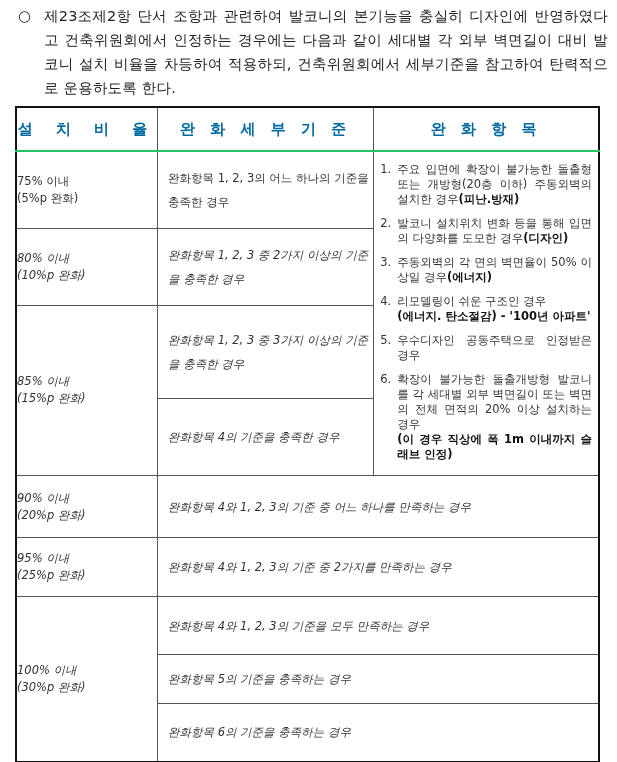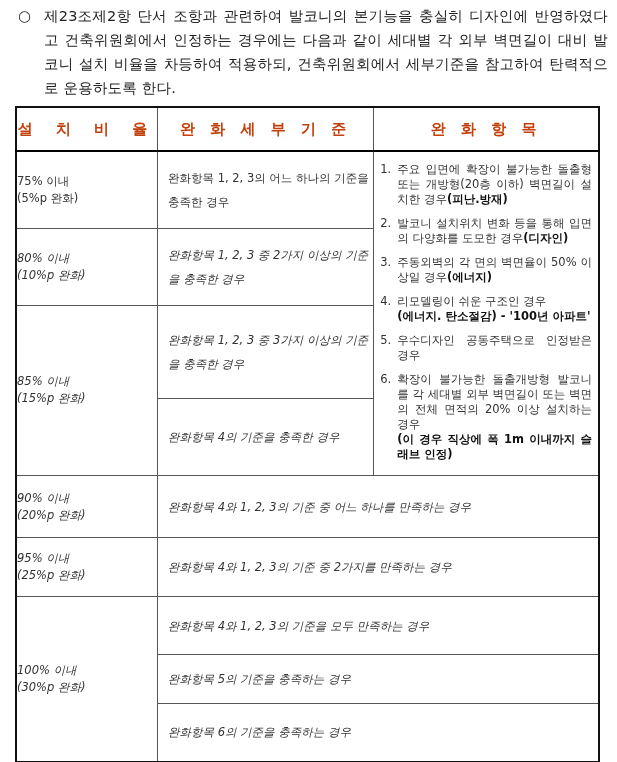--- a/index.html
+++ b/index.html
@@ -24,22 +24,22 @@
     width: 585px; border-collapse: collapse;
     border: 2px solid #111;
     font-size: 11.5px;
   }
   td, th {
     border: 1px solid #555;
     padding: 0;
     vertical-align: middle;
   }
   th {
-    height: 42px; font-size: 15px; font-weight: bold; color: #c2410c;
-    letter-spacing: 5px; border-bottom: 2px solid #000000;
+    height: 42px; font-size: 15px; font-weight: bold; color: #0369a1;
+    letter-spacing: 5px; border-bottom: 2px solid #22c55e;
   }
   th.c1 { letter-spacing: 9px; }
   td.rate { text-align: left; line-height: 17px; color: #333; width: 142px; }
   td.crit { padding-left: 10px; padding-right: 4px; line-height: 24px; color: #333; width: 205px; }
   td.crit.wide { width: auto; }
   td.items { vertical-align: top; padding: 10px 6px 4px 6px; width: 215px; color: #333; }
   .row-sep td { border-top: 1.5px solid #222; font-style: italic; }
   .item { position: relative; padding-left: 17px; line-height: 15px; margin-bottom: 9px; font-size: 11.5px; text-align: justify; }
   .item .num { position: absolute; left: 0; top: 0; }
   .item b { color: #111; }
@@ -64,21 +64,21 @@
 
     <tr style="height:77px">
       <td class="rate">
         <div>75% 이내</div>
         <div>(5%p 완화)</div>
       </td>
       <td class="crit">완화항목 1, 2, 3의 어느 하나의 기준을 충족한 경우</td>
       <td class="items" rowspan="4">
         <div class="item">
           <span class="num">1.</span>
-          <span>주요 입면에 확장이 불가능한 돌출형 또는 개방형(20층 이하) 벽면길이 설치한 경우</span><b>(피난.방재)</b>
+          <span>주요 입면에 확장이 불가능한 돌출형 또는 개방형(20층 이하) 주동외벽의 설치한 경우</span><b>(피난.방재)</b>
         </div>
         <div class="item">
           <span class="num">2.</span>
           <span>발코니 설치위치 변화 등을 통해 입면의 다양화를 도모한 경우</span><b>(디자인)</b>
         </div>
         <div class="item">
           <span class="num">3.</span>
           <span>주동외벽의 각 면의 벽면율이 50% 이상일 경우</span><b>(에너지)</b>
         </div>
         <div class="item">

